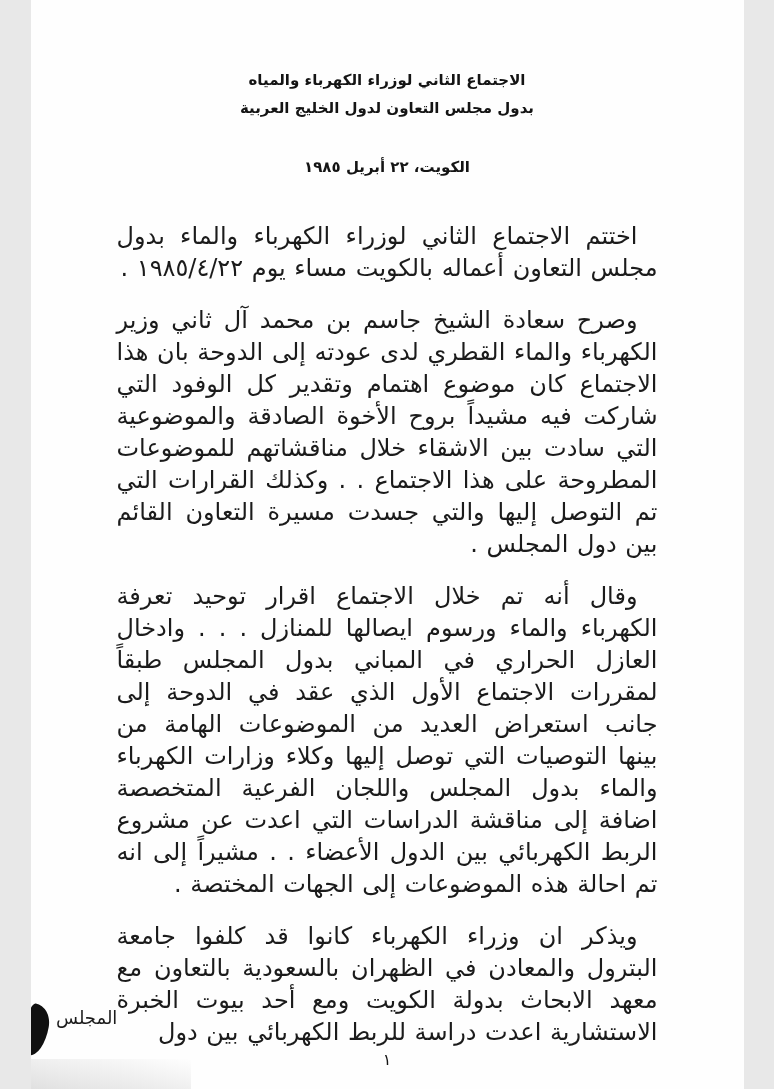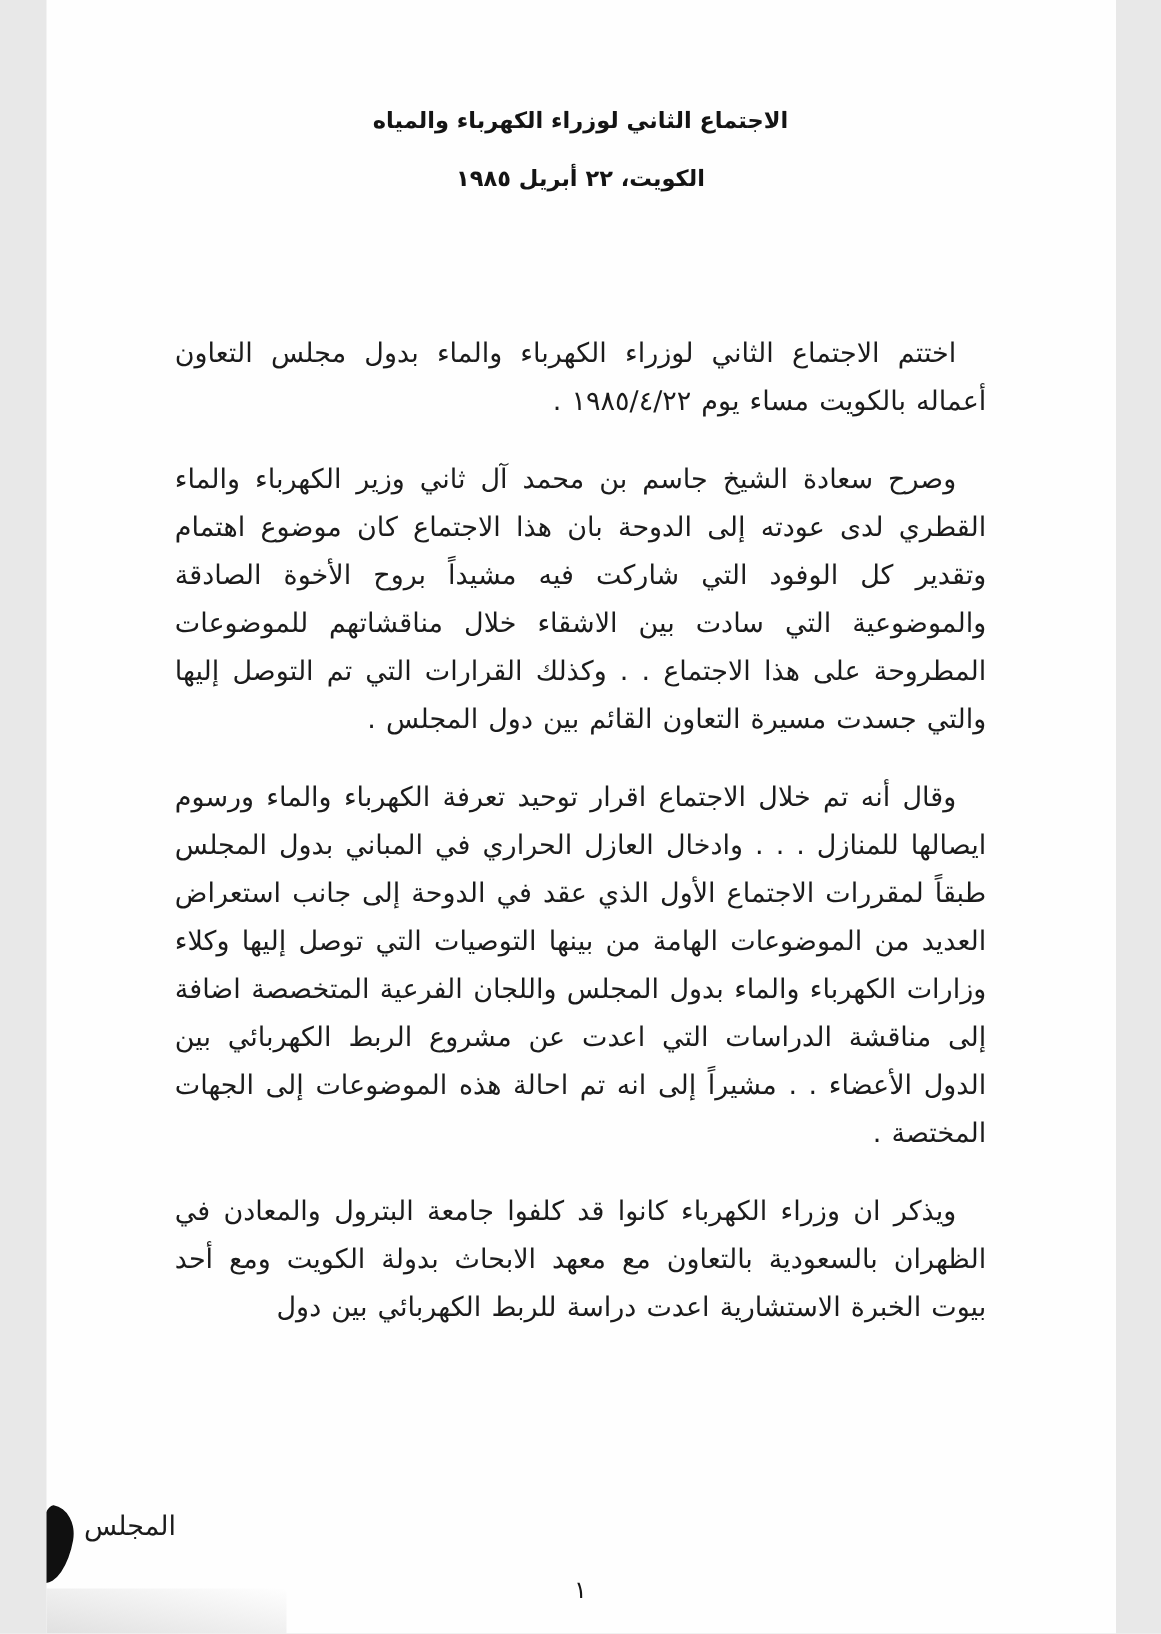--- a/index.html
+++ b/index.html
@@ -25,32 +25,32 @@
     right: 0;
     text-align: center;
     font-weight: 700;
   }
   .title-line {
     font-size: 15px;
     line-height: 28px;
     color: #141414;
   }
   .date-line {
-    margin-top: 12px;
+    margin-top: 32px;
     font-size: 15px;
     line-height: 26px;
     font-weight: 700;
     color: #141414;
   }
   .body-text {
     position: absolute;
     top: 220px;
     right: 86px;
     left: 86px;
-    font-size: 18px;
+    font-size: 24px;
     line-height: 32px;
     text-align: justify;
   }
   .para {
     margin: 0 0 20px 0;
     text-indent: 20px;
     word-spacing: 1px;
   }
   .para:last-child {
     margin-bottom: 0;
@@ -94,20 +94,21 @@
     color: #141414;
   }
 </style>
 </head>
 <body>
 
 <div class="page">
 
   <header class="title-block">
     <div class="title-line">الاجتماع الثاني لوزراء الكهرباء والمياه</div>
+    <div class="title-line">بدول مجلس التعاون لدول الخليج العربية</div>
     <div class="date-line">الكويت، ٢٢ أبريل ١٩٨٥</div>
   </header>
 
   <main class="body-text">
     <p class="para">اختتم الاجتماع الثاني لوزراء الكهرباء والماء بدول مجلس التعاون أعماله بالكويت مساء يوم ١٩٨٥/٤/٢٢ .</p>
     <p class="para">وصرح سعادة الشيخ جاسم بن محمد آل ثاني وزير الكهرباء والماء القطري لدى عودته إلى الدوحة بان هذا الاجتماع كان موضوع اهتمام وتقدير كل الوفود التي شاركت فيه مشيداً بروح الأخوة الصادقة والموضوعية التي سادت بين الاشقاء خلال مناقشاتهم للموضوعات المطروحة على هذا الاجتماع . . وكذلك القرارات التي تم التوصل إليها والتي جسدت مسيرة التعاون القائم بين دول المجلس .</p>
     <p class="para">وقال أنه تم خلال الاجتماع اقرار توحيد تعرفة الكهرباء والماء ورسوم ايصالها للمنازل . . . وادخال العازل الحراري في المباني بدول المجلس طبقاً لمقررات الاجتماع الأول الذي عقد في الدوحة إلى جانب استعراض العديد من الموضوعات الهامة من بينها التوصيات التي توصل إليها وكلاء وزارات الكهرباء والماء بدول المجلس واللجان الفرعية المتخصصة اضافة إلى مناقشة الدراسات التي اعدت عن مشروع الربط الكهربائي بين الدول الأعضاء . . مشيراً إلى انه تم احالة هذه الموضوعات إلى الجهات المختصة .</p>
     <p class="para">ويذكر ان وزراء الكهرباء كانوا قد كلفوا جامعة البترول والمعادن في الظهران بالسعودية بالتعاون مع معهد الابحاث بدولة الكويت ومع أحد بيوت الخبرة الاستشارية اعدت دراسة للربط الكهربائي بين دول</p>
   </main>
 

